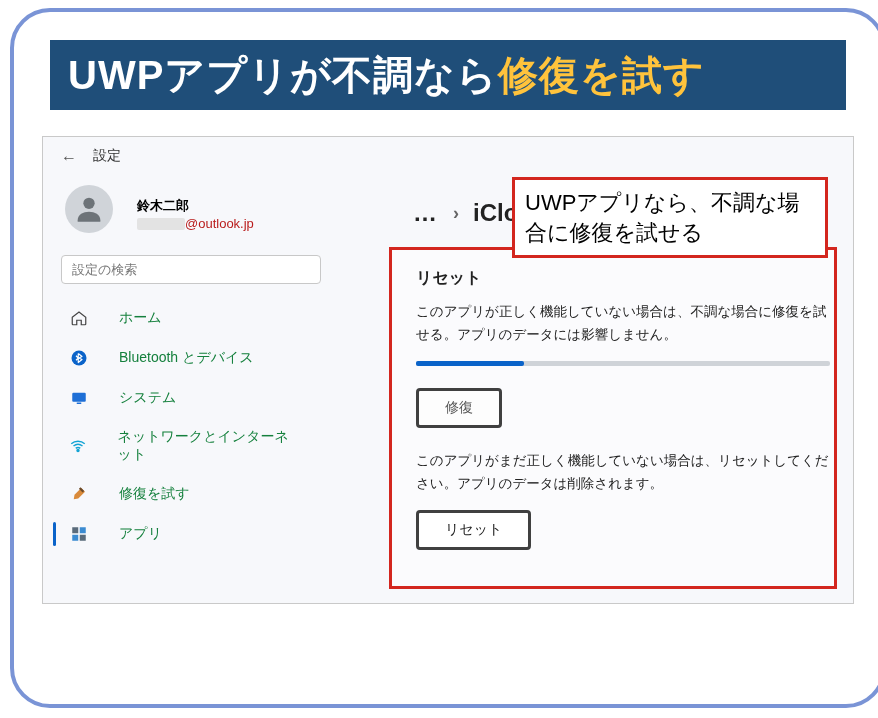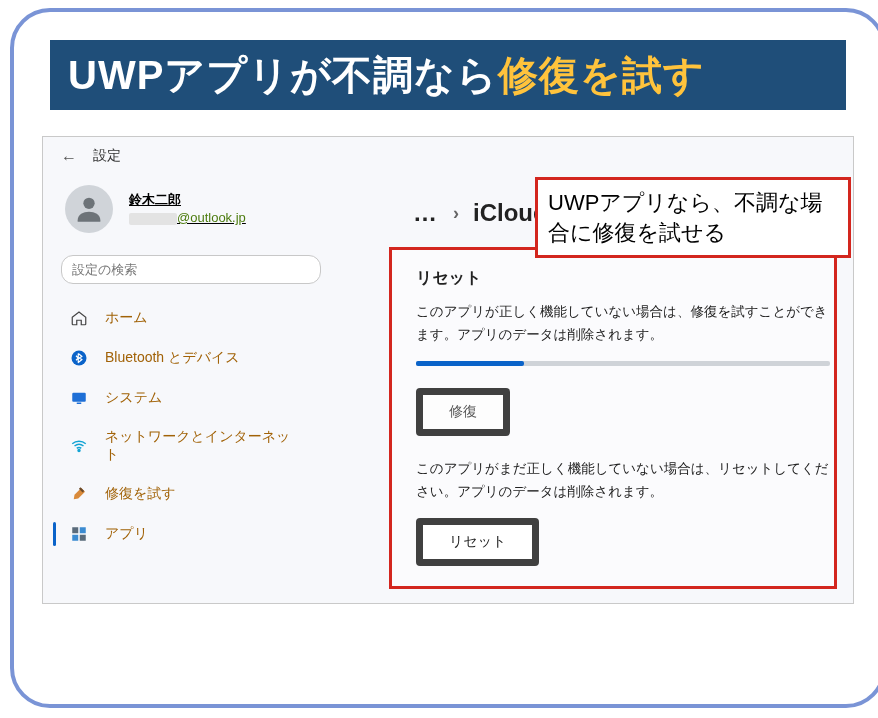--- a/index.html
+++ b/index.html
@@ -43,69 +43,68 @@
     display: flex;
     align-items: center;
     gap: 16px;
     padding: 10px 18px 6px 18px;
     font-size: 14px;
     color: #333;
   }
   .back-arrow { font-size: 16px; color: #555; }
   .profile-row {
     display: flex;
-    align-items: center;
-    gap: 16px;
+    align-items: flex-end;
+    gap: 24px;
     padding: 14px 18px 4px 22px;
-    text-decoration: underline;
   }
   .avatar {
     width: 48px; height: 48px;
     border-radius: 50%;
     background: #d0d4d9;
     display: flex; align-items: center; justify-content: center;
   }
   .avatar svg { width: 34px; height: 34px; fill: #6d7378; }
   .profile-text { font-size: 13px; line-height: 1.4; }
   .profile-name { font-weight: 700; }
-  .profile-mail { color: #4d7c0f; }
+  .profile-mail { color: #b91c1c; }
   .mail-blur {
     display:inline-block; background:#e3e3e3; color:transparent;
     border-radius:2px; width:48px; height:12px; vertical-align:middle;
   }
   .breadcrumb {
     position: absolute;
     top: 62px; left: 370px;
     font-size: 24px;
     font-weight: 700;
     color: #222;
     display: flex; align-items: center; gap: 14px;
   }
   .bc-ellipsis { letter-spacing: 2px; font-weight:700; }
   .bc-arrow { font-size: 18px; color:#666; }
   .search-wrap { padding: 18px 18px 8px 18px; }
   .search-input {
     width: 260px;
     border: 1px solid #c8c8c8;
-    border-radius: 12px;
+    border-radius: 4px;
     background: #fff;
     font-size: 13px;
     padding: 6px 30px 6px 10px;
     color: #555;
   }
   .search-wrap { position: relative; }
   .search-icon {
     position: absolute; right: 30px; top: 50%; transform: translateY(-42%);
     font-size: 14px; color: #666; pointer-events:none;
   }
   .nav-list { padding: 6px 0 0 18px; width: 270px; }
   .nav-item {
-    display: flex; align-items: center; gap: 16px;
+    display: flex; align-items: center; gap: 30px;
     padding: 10px 10px 10px 8px;
-    font-size: 14px; color: #a16207;
+    font-size: 14px; color: #15803d;
     border-radius: 4px;
     cursor: pointer;
     position: relative;
   }
   .nav-item.active::before {
     content:""; position:absolute; left:-8px; top:8px; bottom:8px;
     width:3px; background:#0a63c9; border-radius:2px;
   }
   .nav-icon { width: 20px; height: 20px; display:flex; align-items:center; justify-content:center; }
   .nav-icon svg { width: 18px; height: 18px; }
@@ -116,28 +115,28 @@
     background: #fbfbfd;
     padding: 18px 4px 16px 24px;
     font-size: 13.5px;
     color: #222;
   }
   .reset-title { font-weight: 700; font-size: 16px; margin-bottom: 12px; }
   .reset-desc { line-height: 1.7; margin-bottom: 14px; }
   .progress { height: 5px; background: #cfd3d8; border-radius: 2px; margin-bottom: 22px; position:relative; }
   .progress .bar { position:absolute; left:0; top:0; bottom:0; width:26%; background:#0a63c9; border-radius:2px; }
   .btn {
-    display:inline-block; border:7px solid #404040; border-radius:4px;
+    display:inline-block; border:3px solid #404040; border-radius:4px;
     background:#fdfdfd; padding:8px 26px; font-size:14px;
     color:#555; cursor:pointer;
   }
   .btn.enabled { color:#222; background:#fff; }
   .gap { height: 22px; }
   .callout {
-    position:absolute; top: 40px; right: 2px;
+    position:absolute; top: 40px; right: 25px;
     width: 316px;
     border: 3px solid #d3261e;
     background:#fff;
     padding: 8px 10px;
     font-size: 22px;
     font-weight: 500;
     line-height: 1.35;
     z-index: 5;
   }
   .callout-leader {
@@ -243,21 +242,21 @@
       </div>
     </div>
 
     <div class="callout">
       <span>UWPアプリなら、不調な場合に修復を試せる</span>
     </div>
     <div class="callout-leader"></div>
 
     <div class="reset-panel">
       <div class="reset-title">リセット</div>
-      <div class="reset-desc">このアプリが正しく機能していない場合は、修復を試すことができます。アプリのデータは削除されます。</div>
+      <div class="reset-desc">このアプリが正しく機能していない場合は、不調な場合に修復を試せる。アプリのデータには影響しません。</div>
       <div class="progress">
           <div class="bar"></div>
         </div>
       <button class="btn">修復</button>
       <div class="gap"></div>
       <div class="reset-desc">このアプリがまだ正しく機能していない場合は、リセットしてください。アプリのデータは削除されます。</div>
       <button class="btn enabled">リセット</button>
     </div>
 
   </div>

